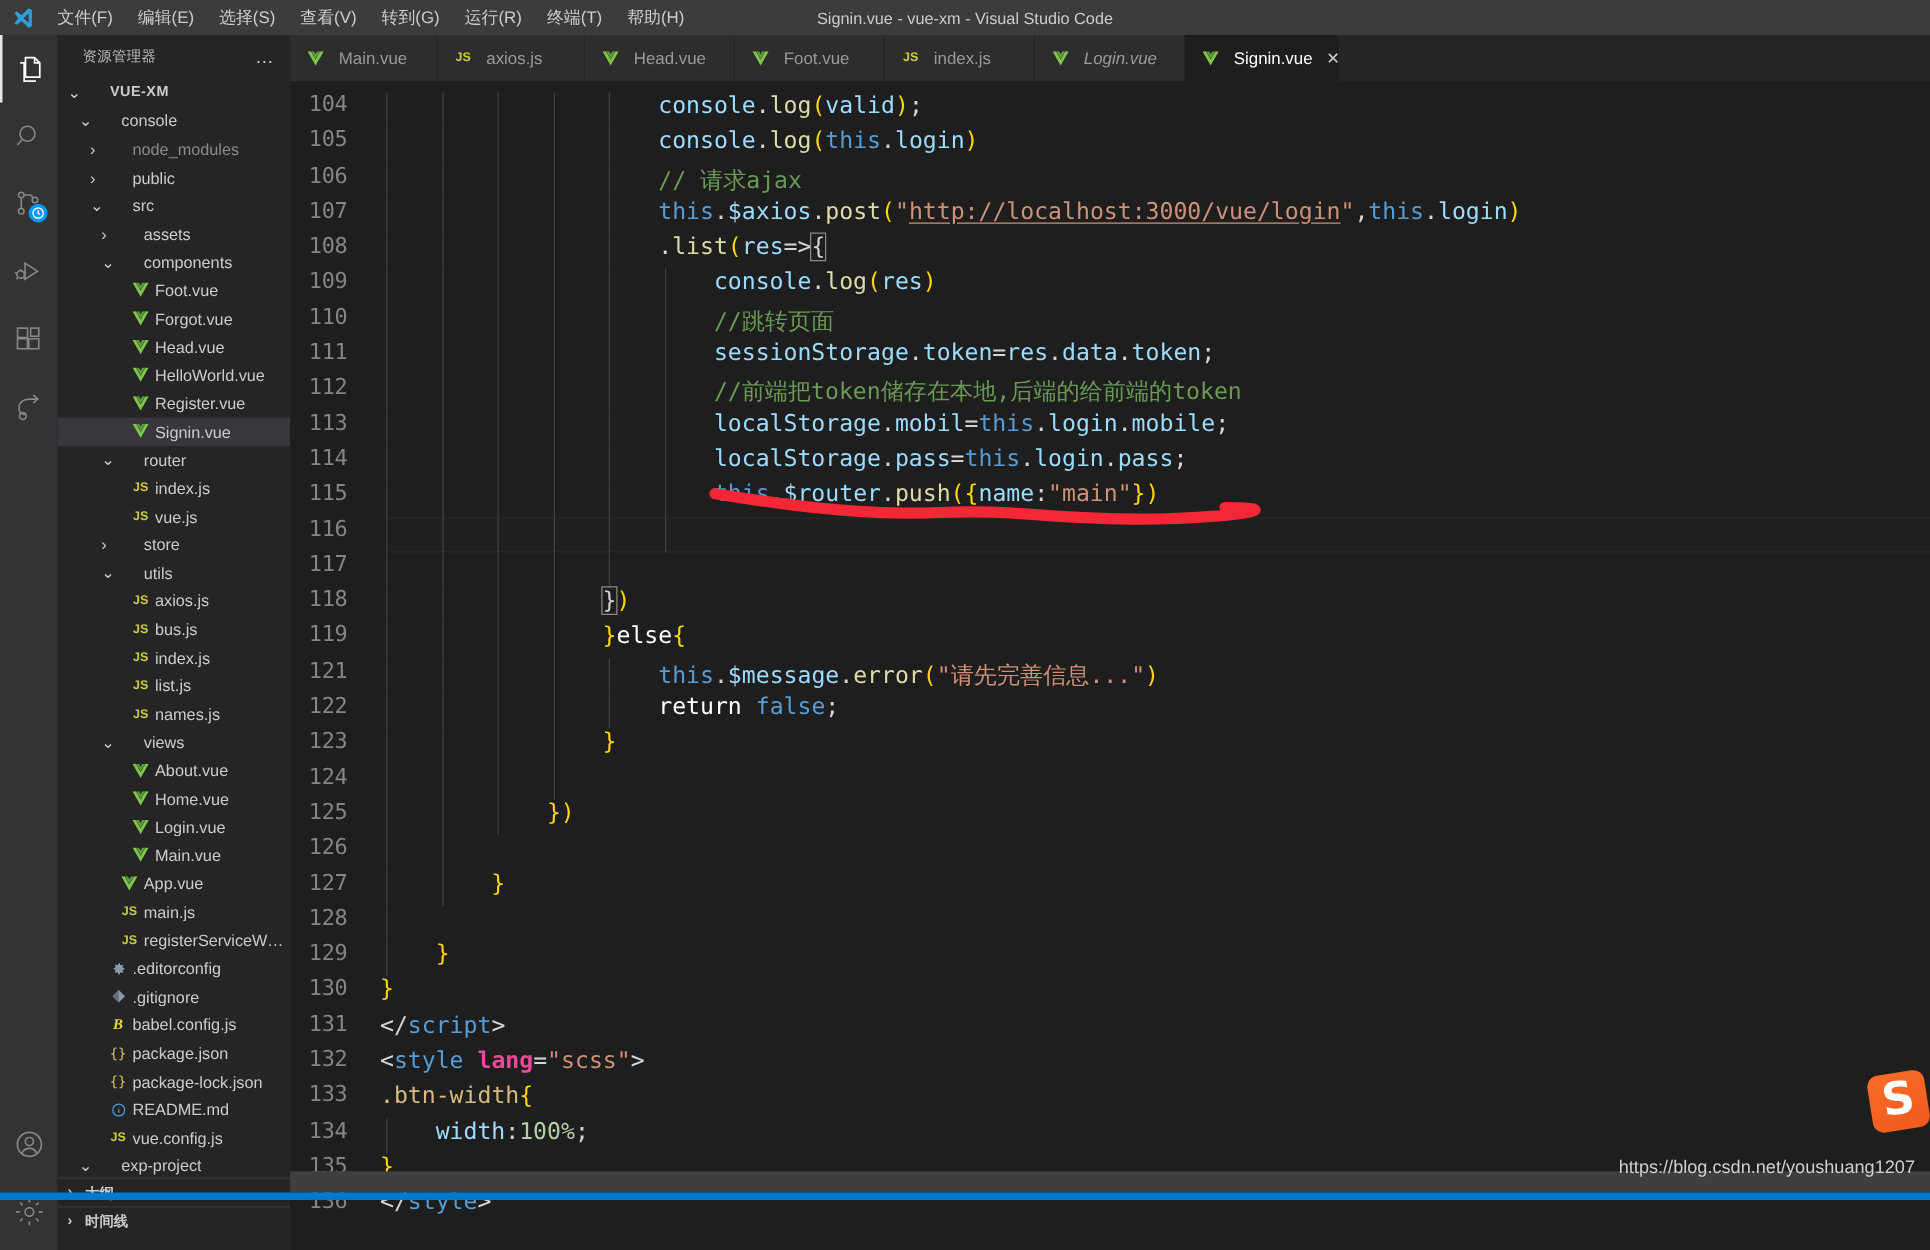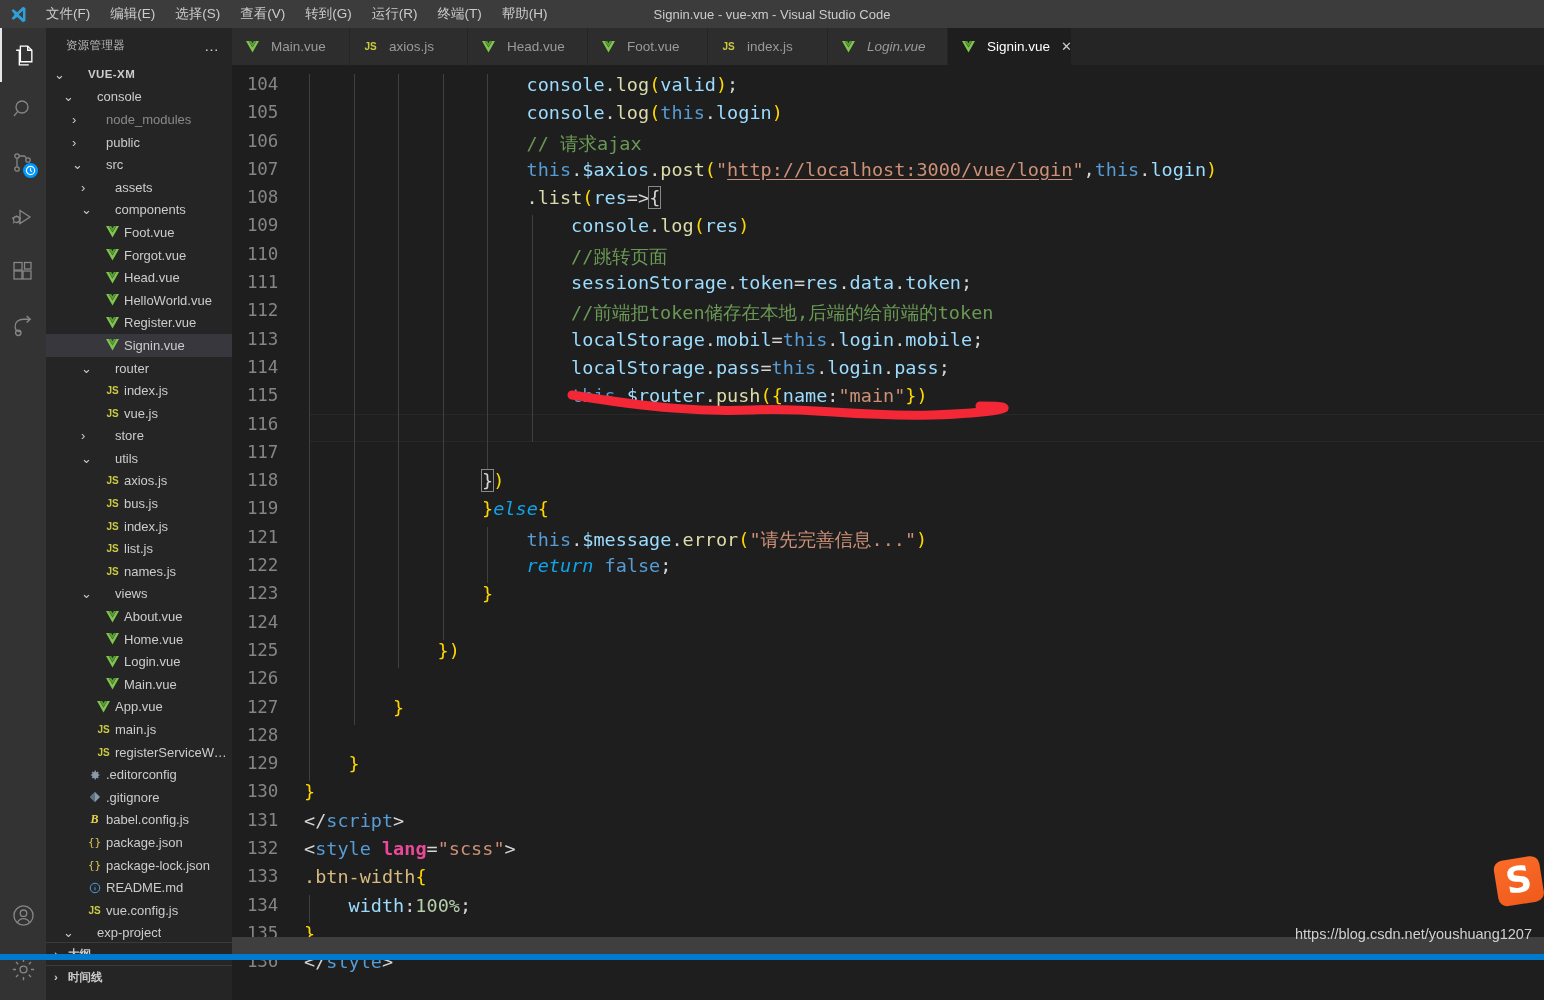--- a/index.html
+++ b/index.html
@@ -113,21 +113,21 @@
   }
   .ctext {
     position: relative; font-family: "DejaVu Sans Mono", monospace;
     font-size: 18.5px; white-space: pre; color: #d4d4d4; letter-spacing: 0px;
   }
   
   .guides { position: absolute; left: 77px; top: 0; height: 100%; pointer-events:none; }
   .guide { position: absolute; top: 0; bottom: 0; width: 1px; background: #404040; }
 
   
-  .t-kw      { color: #0ea5e9; font-style: italic; }
+  .t-kw      { color: #ffffff; }
   .t-this    { color: #569cd6; }
   .t-prop    { color: #9cdcfe; }
   .t-fn      { color: #dcdcaa; }
   .t-str     { color: #ce9178; }
   .t-com     { color: #6a9955; }
   .t-punct   { color: #d4d4d4; }
   .t-num     { color: #b5cea8; }
   .t-tag     { color: #569cd6; }
   .t-attr    { color: #ec4899; font-weight: bold; }
   .t-sel     { color: #d7ba7d; }

